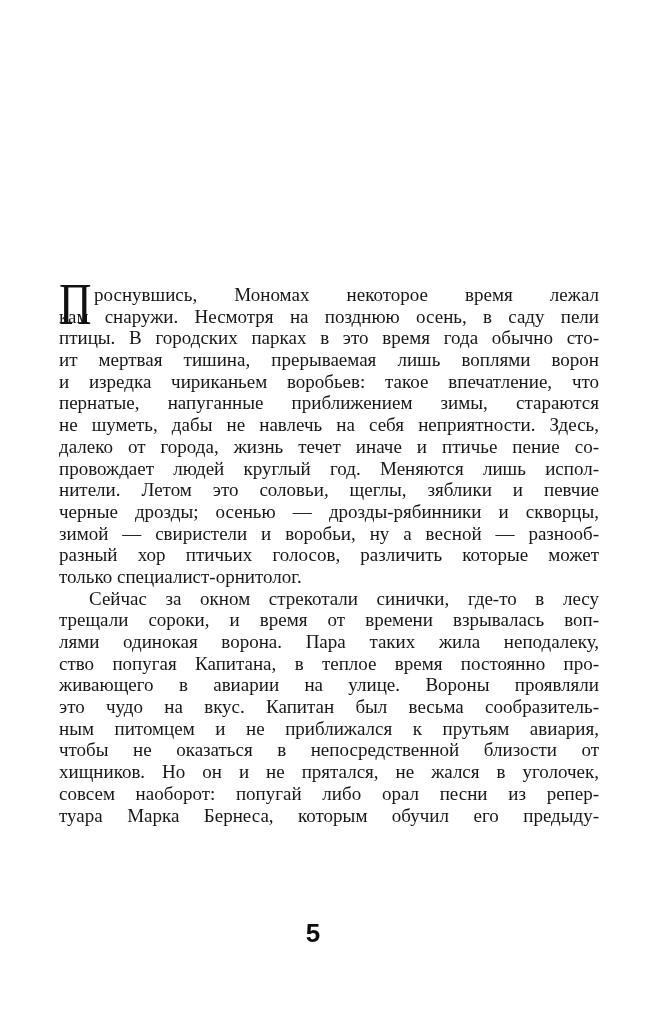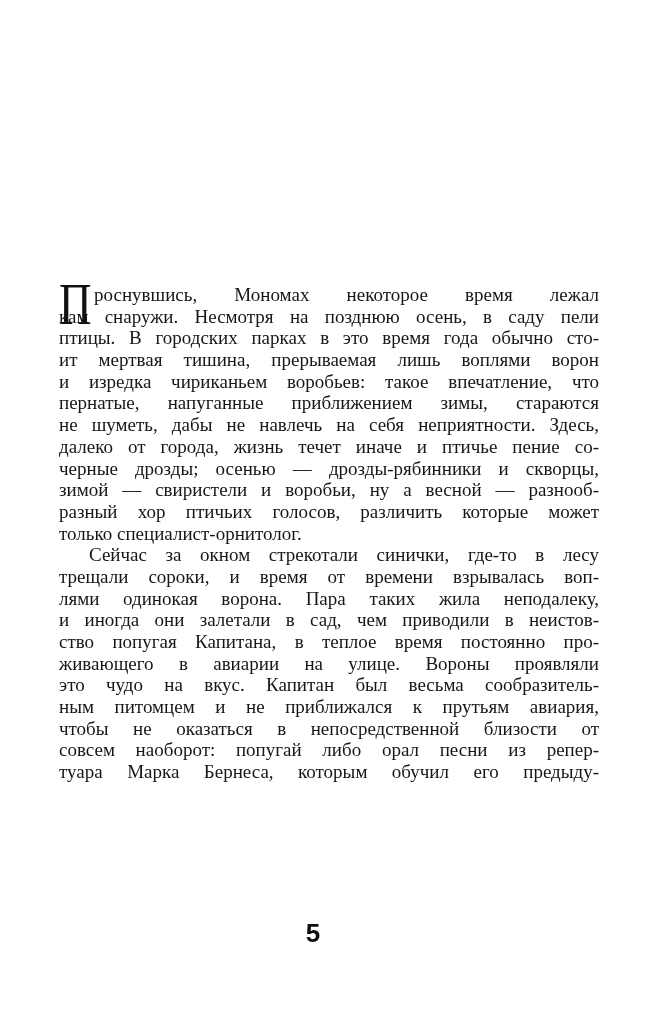--- a/index.html
+++ b/index.html
@@ -72,33 +72,35 @@
       <section class="paragraph">
         <span class="dropcap">П</span>
         <div class="line beside-dropcap">роснувшись, Мономах некоторое время лежал</div>
         <div class="line">кам снаружи. Несмотря на позднюю осень, в саду пели</div>
         <div class="line">птицы. В городских парках в это время года обычно сто-</div>
         <div class="line">ит мертвая тишина, прерываемая лишь воплями ворон</div>
         <div class="line">и изредка чириканьем воробьев: такое впечатление, что</div>
         <div class="line">пернатые, напуганные приближением зимы, стараются</div>
         <div class="line">не шуметь, дабы не навлечь на себя неприятности. Здесь,</div>
         <div class="line">далеко от города, жизнь течет иначе и птичье пение со-</div>
+        <div class="line">провождает людей круглый год. Меняются лишь испол-</div>
+        <div class="line">нители. Летом это соловьи, щеглы, зяблики и певчие</div>
         <div class="line">черные дрозды; осенью — дрозды-рябинники и скворцы,</div>
         <div class="line">зимой — свиристели и воробьи, ну а весной — разнооб-</div>
         <div class="line">разный хор птичьих голосов, различить которые может</div>
         <div class="line flush-left">только специалист-орнитолог.</div>
       </section>
       <section class="paragraph">
         <div class="line indented">Сейчас за окном стрекотали синички, где-то в лесу</div>
         <div class="line">трещали сороки, и время от времени взрывалась воп-</div>
         <div class="line">лями одинокая ворона. Пара таких жила неподалеку,</div>
-        <div class="line">и иногда они залетали в сад, чем приводили в неистов-</div>
         <div class="line">ство попугая Капитана, в теплое время постоянно про-</div>
         <div class="line">живающего в авиарии на улице. Вороны проявляли</div>
         <div class="line">это чудо на вкус. Капитан был весьма сообразитель-</div>
         <div class="line">ным питомцем и не приближался к прутьям авиария,</div>
         <div class="line">чтобы не оказаться в непосредственной близости от</div>
+        <div class="line">хищников. Но он и не прятался, не жался в уголочек,</div>
         <div class="line">совсем наоборот: попугай либо орал песни из репер-</div>
         <div class="line">туара Марка Бернеса, которым обучил его предыду-</div>
       </section>
     </main>
   <div class="page-number">5</div>
 </div>
 
 </body></html>

